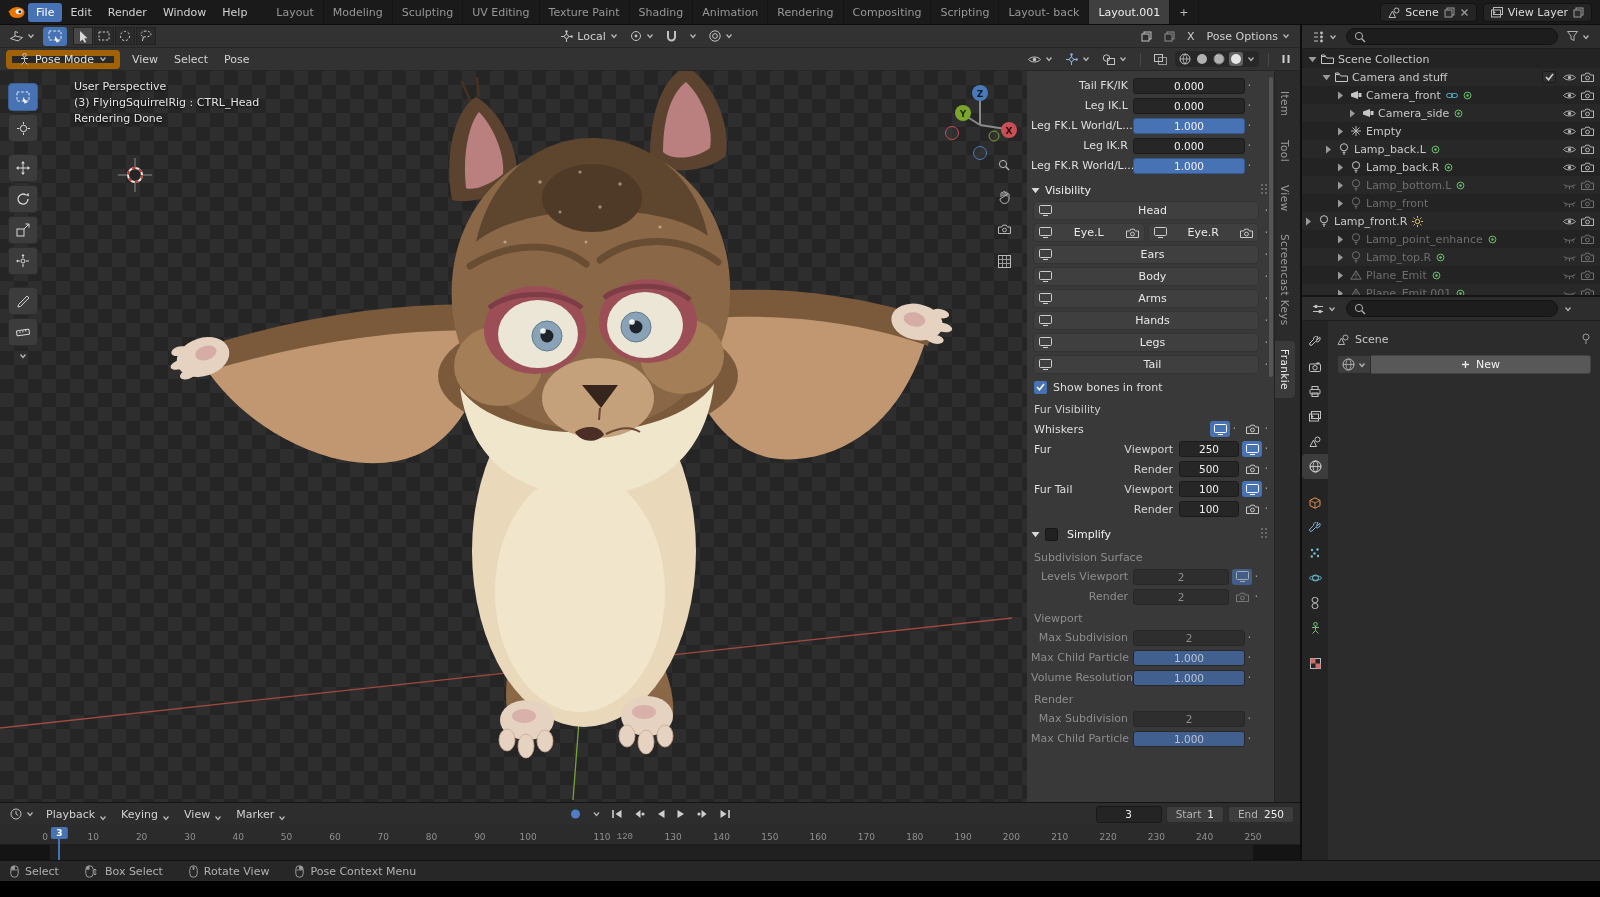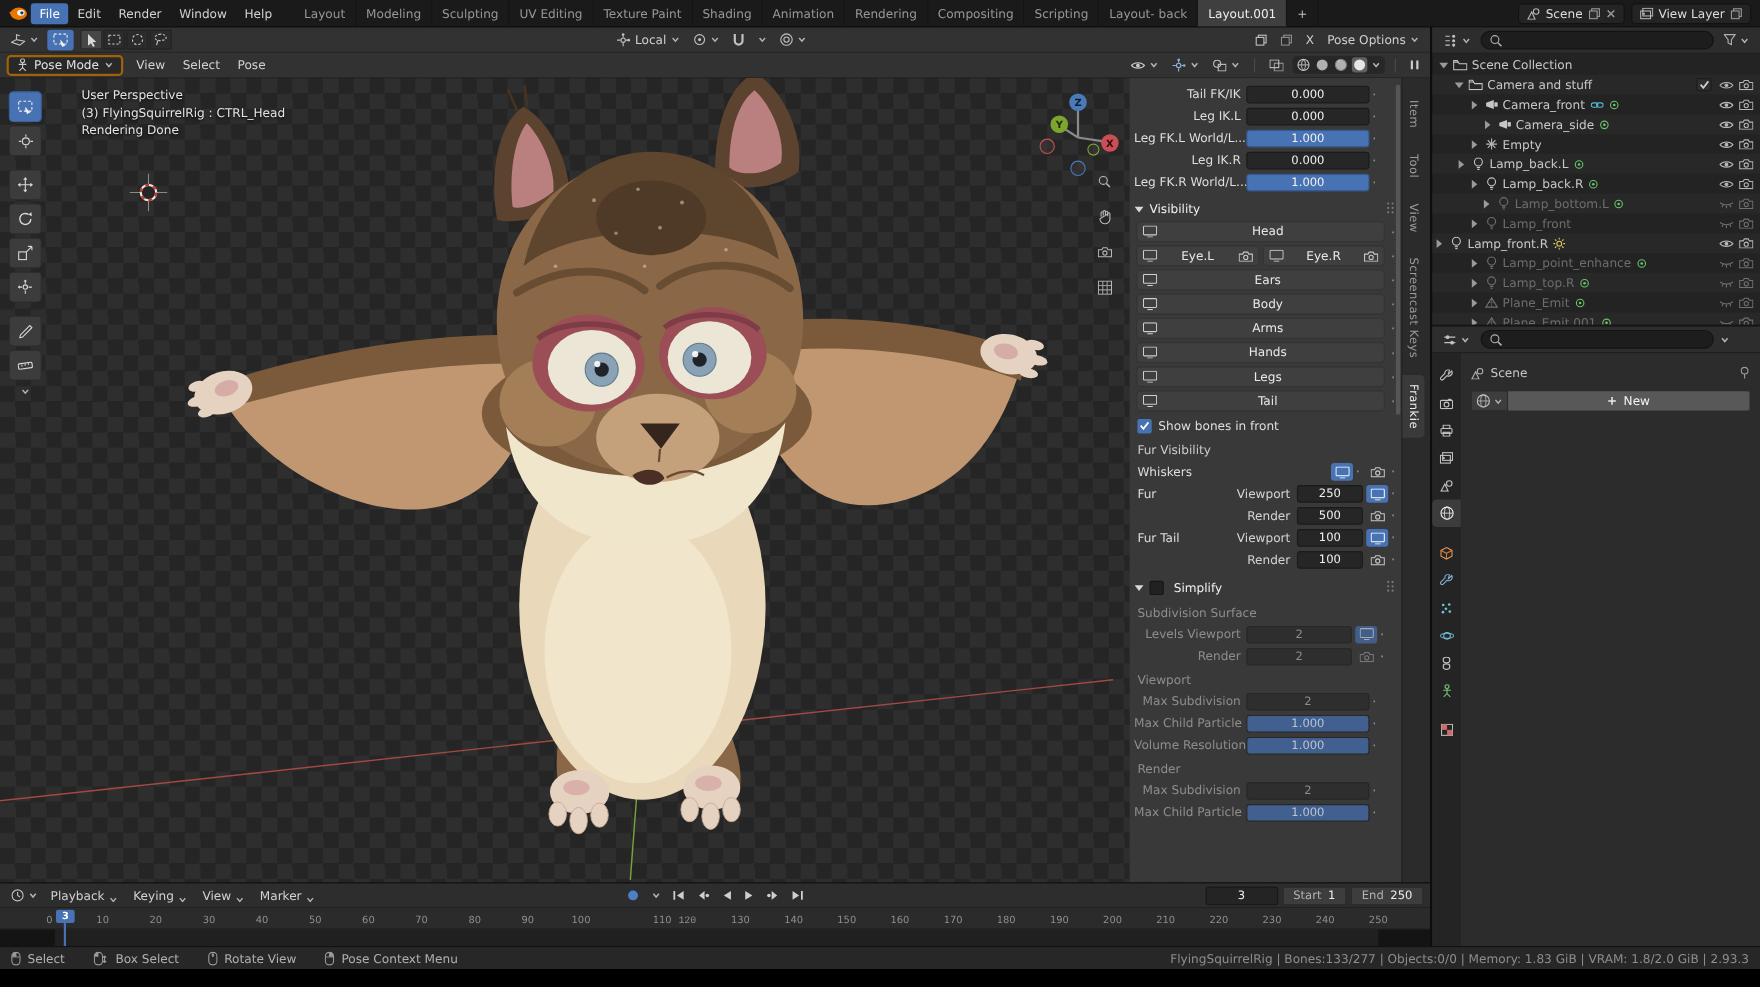--- a/index.html
+++ b/index.html
@@ -25,21 +25,21 @@
   .tb-field{display:flex;align-items:center;gap:5px;background:#242424;border:1px solid #121212;border-radius:4px;height:19px;padding:0 7px;color:#dcdcdc;white-space:nowrap}
 
   
   .main{flex:1;display:flex;min-height:0}
   .leftcol{width:1302px;flex:none;display:flex;flex-direction:column;border-right:2px solid #0d0d0d}
   .rightcol{flex:1;display:flex;flex-direction:column;min-width:0}
 
   
   .vh{height:23px;background:#323232;display:flex;align-items:center;padding:0 6px;gap:4px;flex:none;border-bottom:1px solid #262626}
   .ibtn{display:inline-flex;align-items:center;gap:4px;padding:2px 4px;border-radius:3px;color:#cfcfcf;white-space:nowrap}
-  .ddfield{display:inline-flex;align-items:center;gap:5px;background:#282828;border:2px solid #a16207;border-radius:4px;height:19px;padding:0 7px;color:#e2e2e2;white-space:nowrap}
+  .ddfield{display:inline-flex;align-items:center;gap:5px;background:#282828;border:6px solid #a16207;border-radius:4px;height:19px;padding:0 7px;color:#e2e2e2;white-space:nowrap}
   .toolslot{width:24px;height:19px;background:#4772b3;border-radius:3px;display:inline-flex;align-items:center;justify-content:center}
   .selmodes{display:inline-flex;gap:1px;margin-left:2px}
   .sm{width:20px;height:18px;background:#2b2b2b;border:1px solid #222;display:inline-flex;align-items:center;justify-content:center}
   .sm.active{background:#474747}
   .shadegrp{display:inline-flex;align-items:center;background:#272727;border-radius:4px;padding:1px 3px;gap:3px}
   .shade{display:inline-flex;padding:1px;border-radius:3px}
   .shade.active{background:#616161}
 
   
   .canvas{position:relative;flex:1;overflow:hidden;background:repeating-conic-gradient(#2e2e2e 0% 25%, #252525 0% 50%) 0 0 / 28px 28px}
@@ -1403,21 +1403,21 @@
                   <circle cx="6.5" cy="4.5" r="1.7" fill="#b5b5b5"></circle>
                 </svg>
               </span>
               <span class="orix">
                 <svg width="13" height="10" viewBox="0 0 13 10">
                   <path d="M.5 3h3.2l1-1.8h3.6l1 1.8h3.2v6.5H.5z" fill="none" stroke="#b5b5b5"></path>
                   <circle cx="6.5" cy="6" r="1.9" fill="none" stroke="#b5b5b5"></circle>
                 </svg>
               </span>
             </div>
-            <div class="orow" style="padding-left: 43px; justify-content: center;">
+            <div class="orow" style="padding-left: 32px; justify-content: center;">
               <span class="odisc">
                 <svg width="7" height="9" viewBox="0 0 7 9">
                   <path d="M1 .5v8l5-4z" fill="#9a9a9a"></path>
                 </svg>
               </span>
               <span class="oic">
                 <svg width="10" height="12" viewBox="0 0 10 12">
                   <circle cx="5" cy="4.3" r="3.6" fill="none" stroke="#6f6f6f"></circle>
                   <path d="M3.5 9.3h3M4 11h2" stroke="#6f6f6f"></path>
                 </svg>
@@ -1857,16 +1857,15 @@
       <div class="hint">
         <span class="ic">
           <svg width="9" height="13" viewBox="0 0 9 13">
             <rect x=".8" y=".8" width="7.4" height="11.4" rx="3.5" fill="none" stroke="#9a9a9a"></rect>
             <path d="M4.5 1v4M1 5h7" stroke="#9a9a9a" opacity=".8"></path>
             <path d="M7.8 2.8a3.3 4 0 0 0-3.3-2v4h3.3z" fill="#9a9a9a"></path>
           </svg>
         </span>
         <span>Pose Context Menu</span>
       </div>
-      <div class="sinfo">FlyingSquirrelRig | Bones:133/277 | Objects:0/0 | Memory: 1.83 GiB | VRAM: 1.8/2.0 GiB | 2.93.3</div>
     </div>
   <div class="blackstrip"></div>
 </div>
 
 </body></html>

